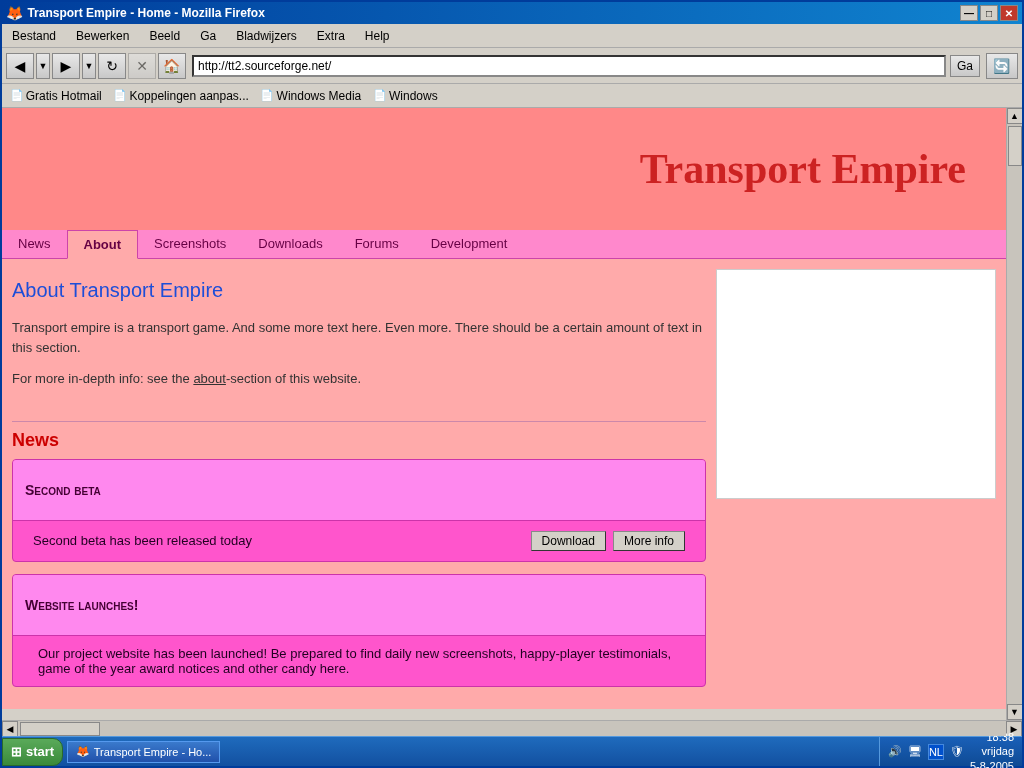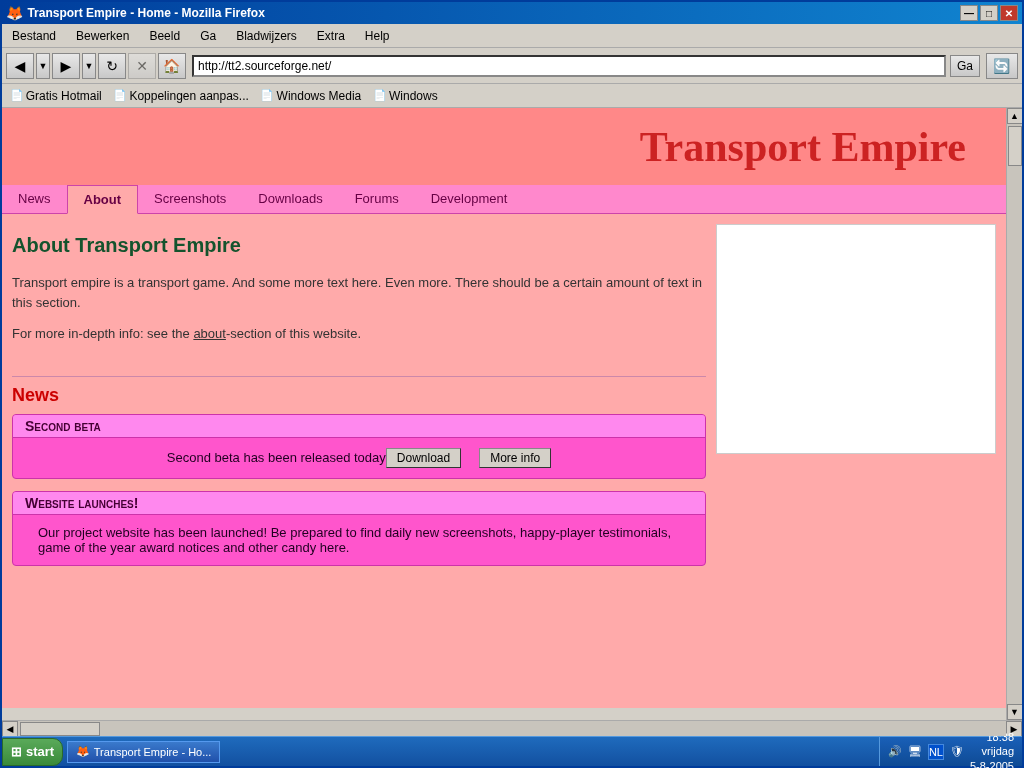--- a/index.html
+++ b/index.html
@@ -155,21 +155,21 @@
       font-size: 12px;
     }
 
     
     .website {
       background: #ffaaaa;
       min-height: 600px;
     }
     .site-header {
       background: #ff8888;
-      height: 77px;
+      height: 122px;
       display: flex;
       align-items: center;
       justify-content: flex-end;
       padding-right: 40px;
     }
     .site-title {
       font-size: 42px;
       font-weight: bold;
       color: #cc2222;
       font-family: Georgia, serif;
@@ -215,22 +215,22 @@
     .sidebar-box {
       background: white;
       border: 1px solid #ccc;
       width: 100%;
       height: 230px;
     }
 
     .about-section { padding: 10px 0; }
     .about-title {
       font-size: 20px;
-      font-weight: bold;
-      color: #14532d;
+      font-weight: normal;
+      color: #1d4ed8;
       margin-bottom: 16px;
     }
     .about-text {
       font-size: 13px;
       color: #333;
       line-height: 1.5;
       margin-bottom: 12px;
     }
     .about-link {
       text-decoration: underline;
@@ -250,38 +250,38 @@
 
     .news-card {
       background: #ff55cc;
       border: 1px solid #cc33aa;
       border-radius: 4px;
       margin-bottom: 12px;
       overflow: hidden;
     }
     .news-card-header {
       background: #ff88ee;
-      padding: 3px 12px;
+      padding: 22px 12px;
       font-variant: small-caps;
       font-weight: bold;
       font-size: 14px;
       color: #440033;
       border-bottom: 1px solid #cc33aa;
     }
     .news-card-body {
       padding: 10px 20px;
       display: flex;
       align-items: center;
-      justify-content: center;
+      justify-content: space-between;
       color: #220022;
       font-size: 13px;
     }
     .news-card-actions {
       display: flex;
-      gap: 18px;
+      gap: 7px;
     }
     .news-action-btn {
       padding: 2px 10px;
       background: #d4d0c8;
       border: 1px outset #888;
       font-size: 12px;
       cursor: pointer;
       color: #000;
     }
 

